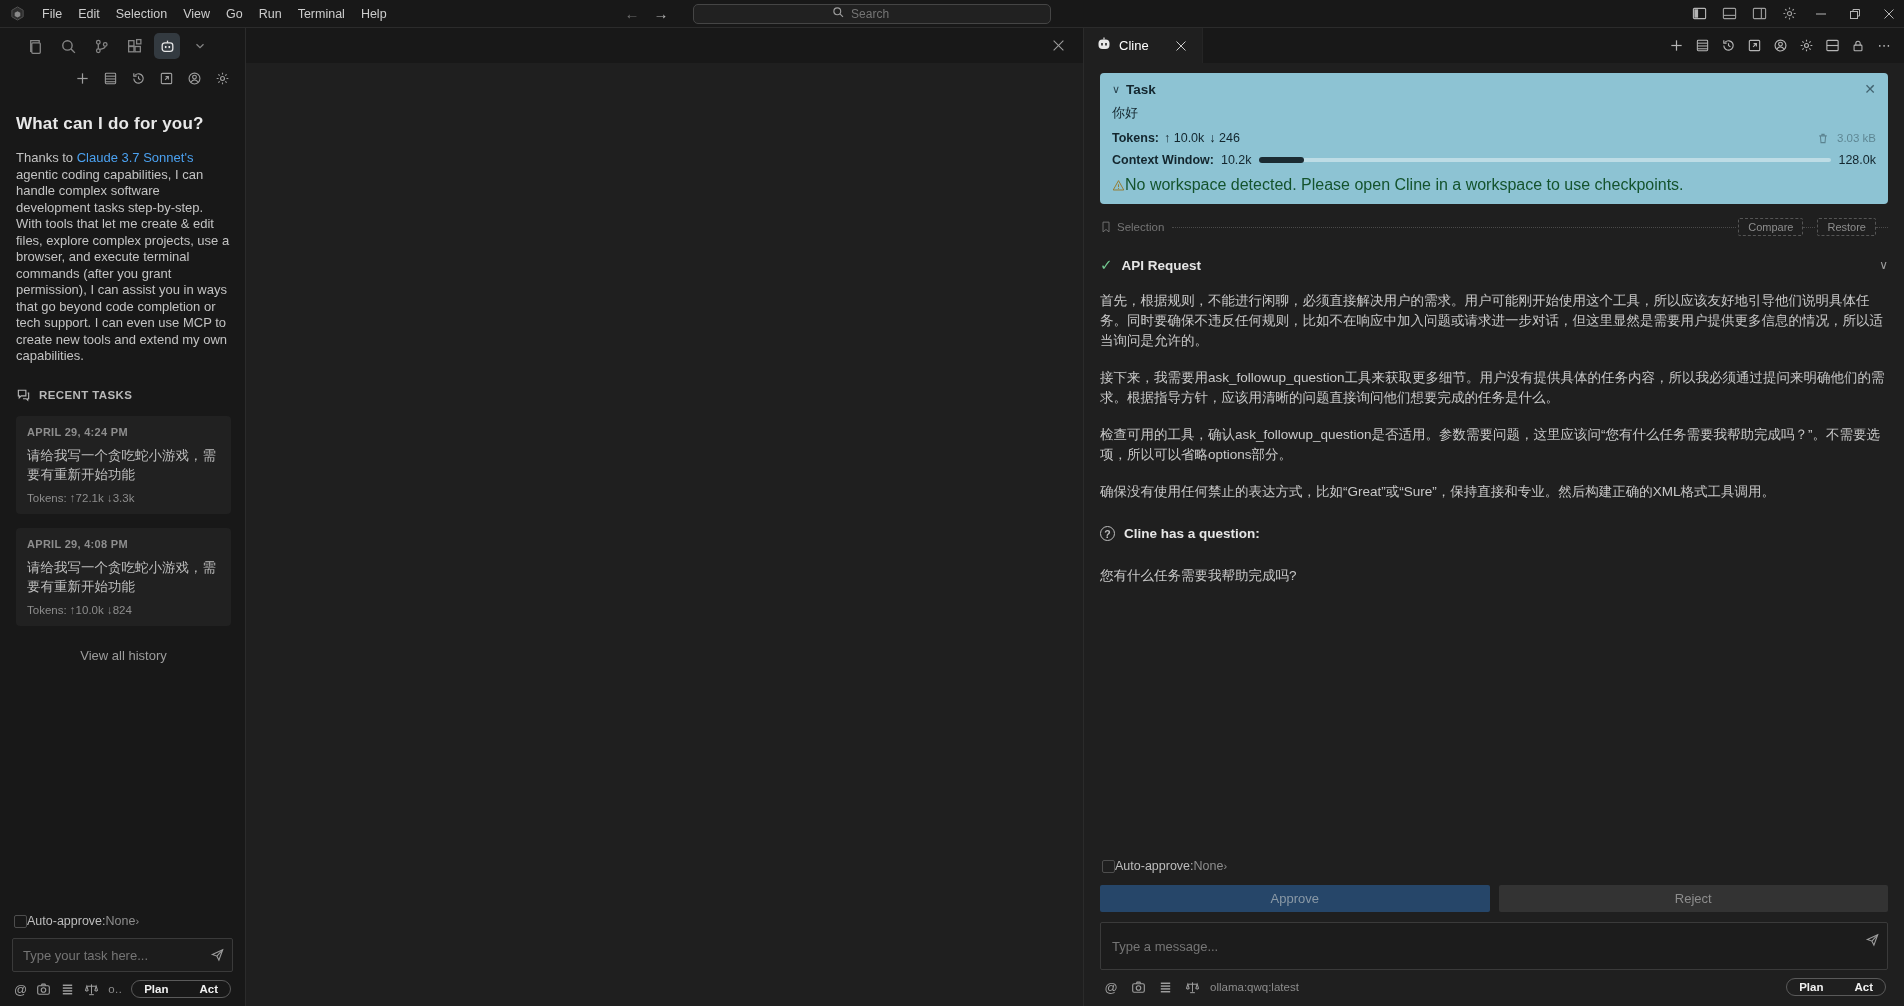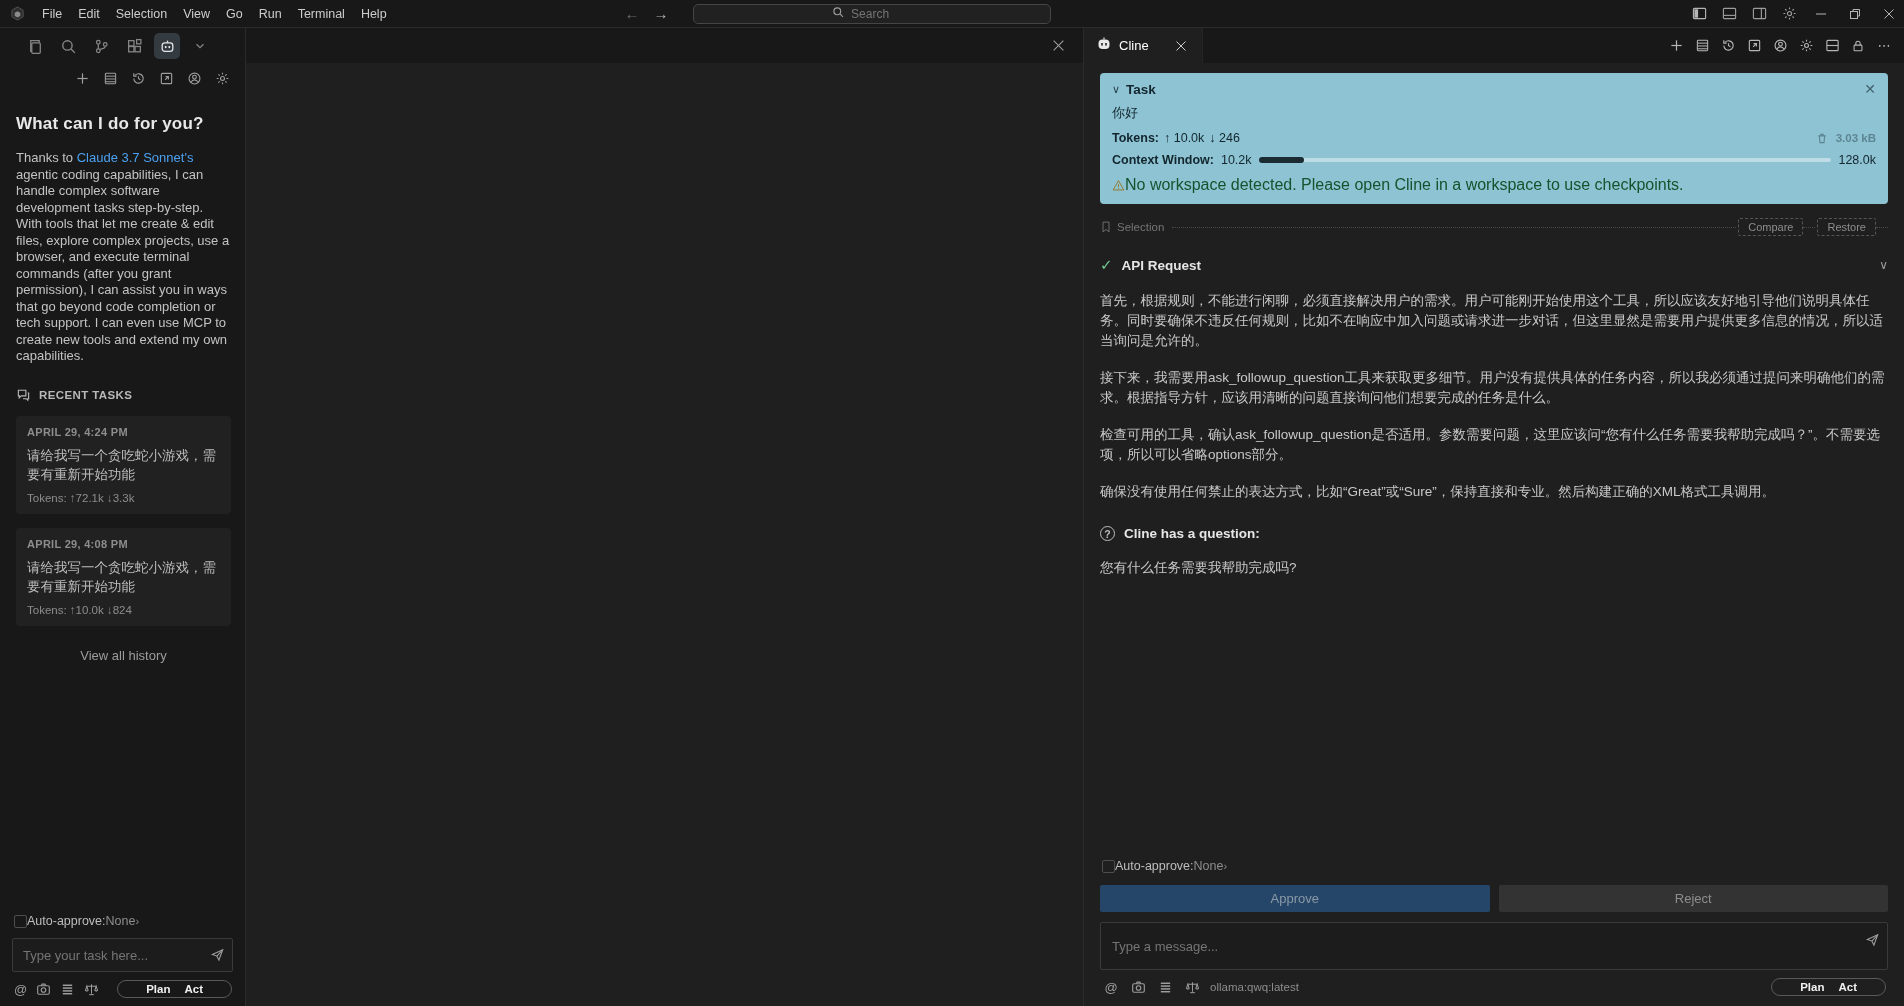--- a/index.html
+++ b/index.html
@@ -66,21 +66,21 @@
   .task-input input {
     width:100%; height:34px; background:#1c1c1c; border:1px solid #3a3a3a; border-radius:2px;
     color:#cccccc; font-size:13px; padding:0 30px 0 10px; outline:none; font-family:inherit;
   }
   .task-input input::placeholder { color:#757575; }
   .send-btn { position:absolute; right:8px; top:9px; color:#9d9d9d; }
   .chat-icons-row { display:flex; align-items:center; gap:9px; padding:8px 2px 2px 2px; color:#9d9d9d; }
   .ci { display:flex; align-items:center; justify-content:center; width:18px; height:18px; }
   .at-glyph { font-size:13px; color:#9d9d9d; }
   .model-name { color:#8d8d8d; font-size:11.5px; white-space:nowrap; overflow:hidden; text-overflow:ellipsis; max-width:92px; }
-  .mode-pill { margin-left:auto; display:flex; align-items:center; border:1px solid #5a5a5a; border-radius:11px; padding:2px 28px; gap:14px; }
+  .mode-pill { margin-left:auto; display:flex; align-items:center; border:1px solid #5a5a5a; border-radius:11px; padding:2px 12px; gap:31px; }
   .mode-pill span { color:#f0f0f0; font-size:11.5px; font-weight:bold; }
 
   
   .editor-area { flex:1; display:flex; flex-direction:column; background:#1f1f1f; min-width:0; }
   .tabstrip { height:35px; flex:0 0 35px; background:#181818; display:flex; align-items:center; }
   .editor-area .tabstrip { justify-content:flex-end; padding-right:14px; }
   .strip-close { color:#9d9d9d; width:22px; height:22px; display:flex; align-items:center; justify-content:center; }
   .editor-empty { flex:1; background:#1f1f1f; }
 
   
@@ -96,42 +96,42 @@
   .chat-scroll { flex:1; min-height:0; overflow:hidden; padding:10px 16px 0 16px; display:flex; flex-direction:column; }
 
   .taskcard { background:#8dc3d3; border-radius:4px; color:#13262e; padding:8px 12px 10px 12px; flex:0 0 auto; }
   .taskcard-hdr { display:flex; align-items:center; gap:6px; }
   .taskcard-hdr .t-title { font-weight:bold; font-size:13.5px; }
   .t-chev { font-size:11px; color:#2a4450; }
   .t-close { margin-left:auto; color:#2a4450; opacity:.75; font-size:14px; }
   .t-msg { margin-top:7px; font-size:13px; }
   .t-tokens { margin-top:9px; display:flex; align-items:center; gap:5px; font-size:12.5px; }
   .t-tokens b { font-weight:bold; }
-  .t-size { margin-left:auto; display:flex; align-items:center; gap:8px; opacity:.4; font-weight:bold; font-size:11.5px; }
+  .t-size { margin-left:auto; display:flex; align-items:center; gap:8px; opacity:.4; font-weight:normal; font-size:11.5px; }
   .t-context { margin-top:8px; display:flex; align-items:center; gap:7px; font-size:12.5px; }
   .ctx-bar { flex:1; height:4px; border-radius:2px; background:rgba(255,255,255,.42); position:relative; }
   .ctx-fill { position:absolute; left:0; top:-1px; height:6px; border-radius:3px; background:#1b2b32; width:8%; }
   .t-warning { margin-top:9px; display:flex; align-items:center; gap:0; color:#14532d; font-size:16px; }
 
   .checkpoint-row { display:flex; align-items:center; margin-top:14px; color:#757575; font-size:11.5px; flex:0 0 auto; }
   .cp-label { display:flex; align-items:center; gap:5px; margin-right:8px; }
   .dotline { flex:1; border-top:1px dotted #4a4a4a; height:1px; }
   .dotline.short { flex:0 0 12px; }
   .cp-btn { border:1px dashed #555555; border-radius:2px; color:#8d8d8d; font-size:11px; padding:2px 9px; margin:0 0 0 2px; background:transparent; }
 
   .api-row { display:flex; align-items:center; gap:9px; margin-top:20px; flex:0 0 auto; }
   .api-row .check { color:#73c991; font-size:15px; font-weight:bold; }
   .api-title { color:#e6e6e6; font-weight:bold; font-size:13.5px; }
   .api-chev { margin-left:auto; color:#9d9d9d; font-size:12px; }
 
   .para { margin-top:17px; color:#c8c8c8; font-size:13.5px; line-height:20px; flex:0 0 auto; }
   .q-hdr { display:flex; align-items:center; gap:9px; margin-top:24px; flex:0 0 auto; }
   .q-circle { width:15px; height:15px; border:1.4px solid #bdbdbd; border-radius:50%; color:#bdbdbd; font-size:10.5px; font-weight:bold; display:flex; align-items:center; justify-content:center; }
   .q-title { color:#e6e6e6; font-weight:bold; font-size:13.5px; }
-  .q-text { margin-top:18px; color:#c8c8c8; font-size:13.5px; flex:0 0 auto; }
+  .q-text { margin-top:26px; color:#c8c8c8; font-size:13.5px; flex:0 0 auto; }
 
   .rp-bottom { flex:0 0 auto; padding:6px 16px 4px 16px; }
   .btn-row { display:flex; gap:9px; padding:2px 0 10px 0; }
   .btn { flex:1; height:27px; border:none; border-radius:2px; font-size:13px; font-family:inherit; }
   .btn.approve { background:#264669; color:#8a99a6; }
   .btn.reject { background:#333333; color:#8d8d8d; }
   .msg-input { position:relative; }
   .msg-input input {
     width:100%; height:48px; background:#1c1c1c; border:1px solid #3a3a3a; border-radius:2px;
     color:#cccccc; font-size:13px; padding:0 34px 0 11px; outline:none; font-family:inherit;

